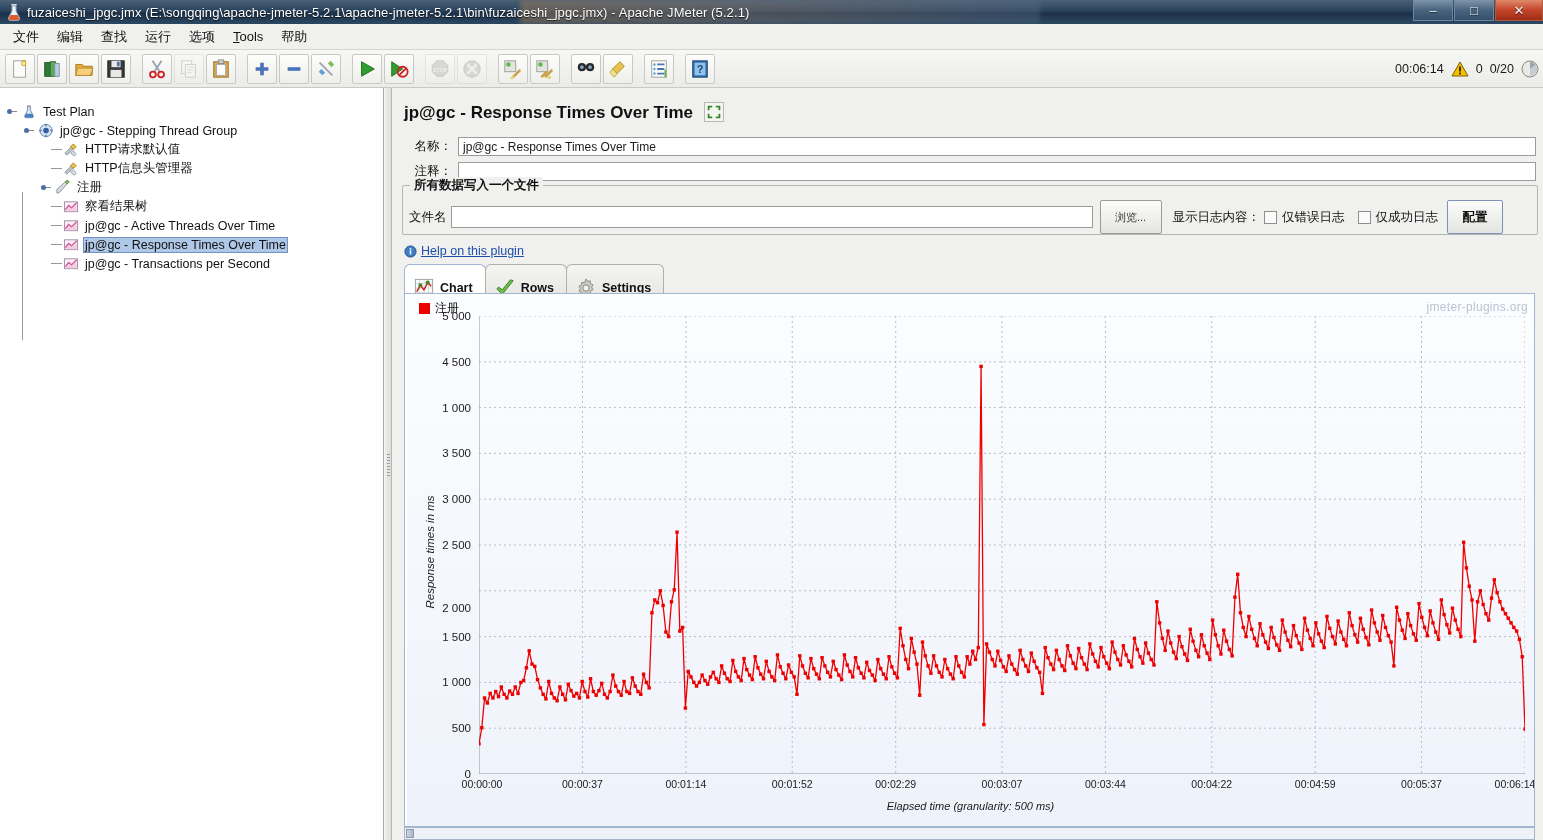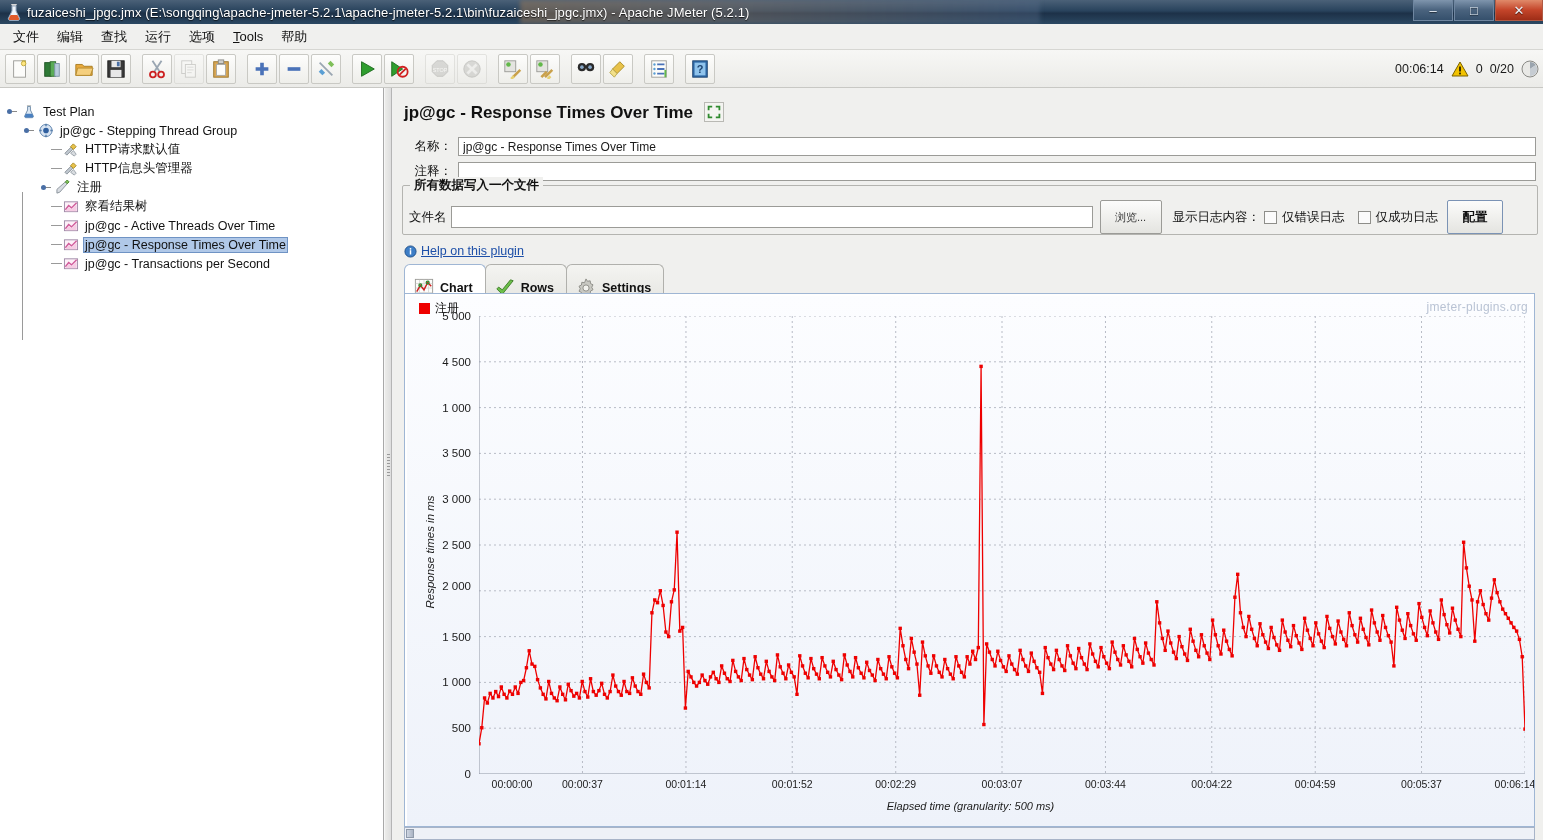--- a/index.html
+++ b/index.html
@@ -668,30 +668,30 @@
         <span class="swatch"></span>
         <span class="ltext">注册</span>
       </div>
 
       <div id="ylabel">Response times in ms</div>
       <div id="ylabels">
           <div class="ytick" style="top: 478px;">0</div>
           <div class="ytick" style="top: 432.2px;">500</div>
           <div class="ytick" style="top: 386.4px;">1 000</div>
           <div class="ytick" style="top: 340.6px;">1 500</div>
-          <div class="ytick" style="top: 290px; margin-left: 21px;">2 000</div>
+          <div class="ytick" style="top: 312px; margin-left: 21px;">2 000</div>
           <div class="ytick" style="top: 249px;">2 500</div>
           <div class="ytick" style="top: 203.2px;">3 000</div>
           <div class="ytick" style="top: 157.4px;">3 500</div>
           <div class="ytick" style="top: 111.6px;">1 000</div>
           <div class="ytick" style="top: 65.8px;">4 500</div>
           <div class="ytick" style="top: 20px; margin-left: 19px;">5 000</div>
         </div>
       <div id="xlabels">
-          <div class="xtick" style="left: 92px; padding-left: 26px;">00:00:00</div>
+          <div class="xtick" style="left: 62px; padding-left: 26px;">00:00:00</div>
           <div class="xtick" style="left: 175.481px;">00:00:37</div>
           <div class="xtick" style="left: 278.963px;">00:01:14</div>
           <div class="xtick" style="left: 385.241px;">00:01:52</div>
           <div class="xtick" style="left: 488.722px;">00:02:29</div>
           <div class="xtick" style="left: 595px;">00:03:07</div>
           <div class="xtick" style="left: 698.481px;">00:03:44</div>
           <div class="xtick" style="left: 804.759px;">00:04:22</div>
           <div class="xtick" style="left: 908.241px;">00:04:59</div>
           <div class="xtick" style="left: 1014.52px;">00:05:37</div>
           <div class="xtick" style="left: 1108px;">00:06:14</div>

